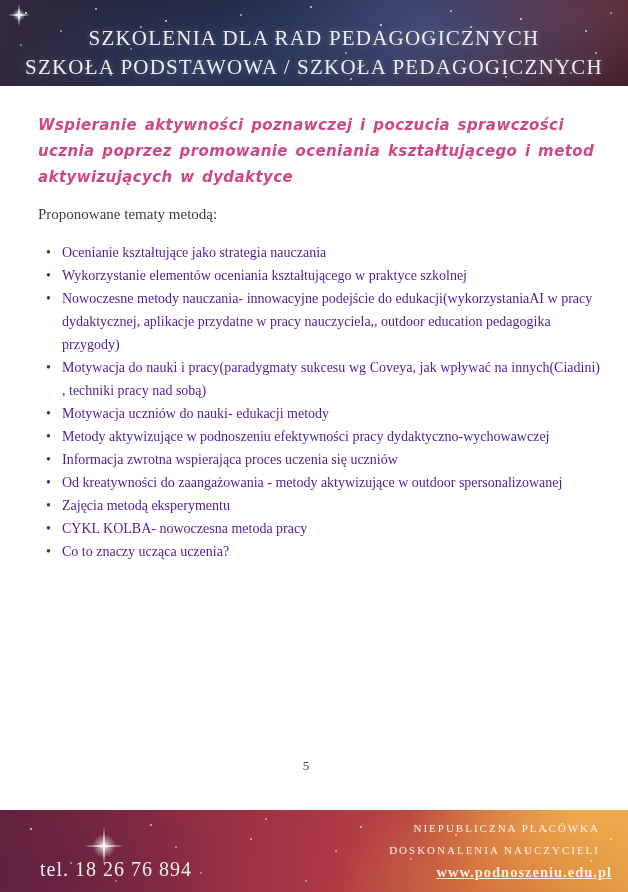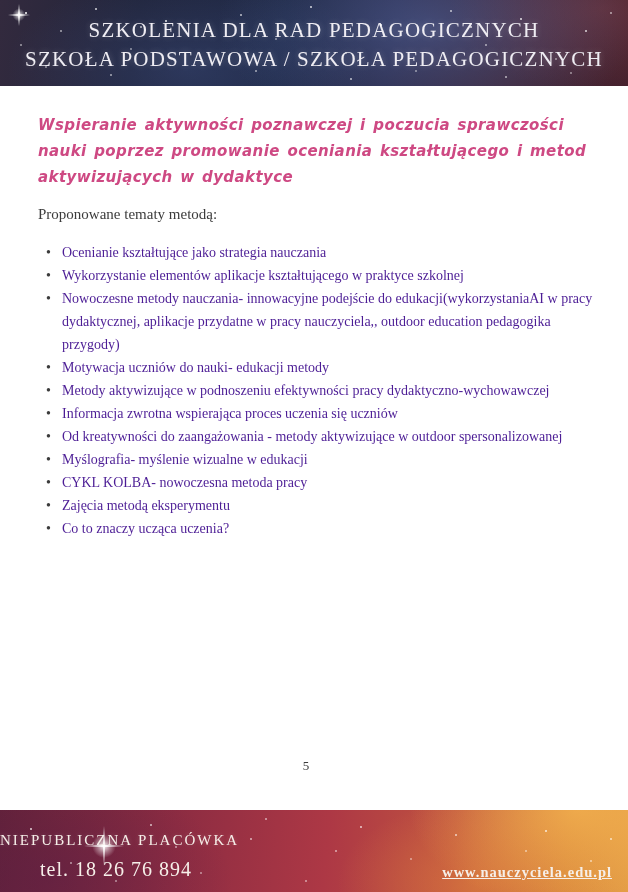--- a/index.html
+++ b/index.html
@@ -16,21 +16,21 @@
       radial-gradient(ellipse 300px 160px at 68% 30%, rgba(90,115,180,.45), rgba(90,115,180,0) 70%),
       radial-gradient(ellipse 260px 140px at 30% 80%, rgba(70,90,150,.35), rgba(70,90,150,0) 70%),
       radial-gradient(ellipse 220px 120px at 96% 10%, rgba(120,60,70,.55), rgba(120,60,70,0) 70%),
       linear-gradient(100deg,#332a3e 0%,#20243a 22%,#1e2742 45%,#2b2a48 62%,#3f2738 82%,#44202c 100%);
     color:#efedf3;text-align:center;
   }
   .hdr-line{
     font-size:21px;letter-spacing:1.2px;line-height:29px;font-weight:400;
     text-shadow:0 0 6px rgba(255,255,255,.25);white-space:nowrap;
   }
-  .hdr-text{padding-top:16px;}
+  .hdr-text{padding-top:24px;}
 
   
   .starfield{position:absolute;left:0;top:0;width:2px;height:2px;border-radius:50%;}
   .sf-hdr{box-shadow:
     25px 12px #fff,60px 30px rgba(255,255,255,.6),95px 8px rgba(255,255,255,.8),
     130px 48px rgba(255,255,255,.5),165px 20px rgba(255,255,255,.9),200px 60px rgba(255,255,255,.5),
     240px 14px rgba(255,255,255,.7),275px 38px rgba(255,255,255,.5),310px 6px rgba(255,255,255,.8),
     345px 52px rgba(255,255,255,.6),380px 24px rgba(255,255,255,.9),415px 70px rgba(255,255,255,.5),
     450px 10px rgba(255,255,255,.7),485px 44px rgba(255,255,255,.6),520px 18px rgba(255,255,255,.85),
     555px 58px rgba(255,255,255,.5),585px 30px rgba(255,255,255,.8),610px 12px rgba(255,255,255,.6),
@@ -83,24 +83,23 @@
   .ftr{
     position:absolute;top:810px;left:0;width:628px;height:82px;
     background:
       radial-gradient(ellipse 240px 140px at 92% 0%, rgba(245,180,80,.75), rgba(245,180,80,0) 70%),
       radial-gradient(ellipse 200px 120px at 76% 90%, rgba(230,140,60,.45), rgba(230,140,60,0) 70%),
       radial-gradient(ellipse 260px 150px at 8% 85%, rgba(90,30,70,.45), rgba(90,30,70,0) 70%),
       linear-gradient(95deg,#63223a 0%,#8d2c42 28%,#ad3845 52%,#c05340 72%,#d8883e 90%,#e39c46 100%);
     color:#f6efe9;
   }
   .org{
-    position:absolute;left:0;right:28px;top:7px;text-align:left;
-    font-size:15px;line-height:22px;letter-spacing:2px;
+    position:absolute;left:0;right:28px;top:7px;text-align:right;
+    font-size:11px;line-height:22px;letter-spacing:2px;
     text-shadow:0 0 5px rgba(255,255,255,.2);
-    margin-top:12px;
   }
   .phone{
     position:absolute;left:40px;bottom:11px;font-size:20px;letter-spacing:1px;
   }
   .website{
     position:absolute;right:16px;bottom:11px;font-size:14.5px;font-weight:bold;
     letter-spacing:1px;text-decoration:underline;color:#f6efe9;
   }
 </style>
 </head>
@@ -113,44 +112,45 @@
     <div class="flare flare-hdr">
         <span class="glow"></span>
       </div>
     <div class="hdr-text">
       <div class="hdr-line">SZKOLENIA DLA RAD PEDAGOGICZNYCH</div>
       <div class="hdr-line">SZKOŁA PODSTAWOWA / SZKOŁA PEDAGOGICZNYCH</div>
     </div>
   </div>
 
   <div class="content">
-    <div class="lead">Wspieranie aktywności poznawczej i poczucia sprawczości nauki poprzez promowanie oceniania kształtującego i metod aktywizujących w dydaktyce</div>
+    <div class="lead">Wspieranie aktywności poznawczej i poczucia sprawczości ucznia poprzez promowanie oceniania kształtującego i metod aktywizujących w dydaktyce</div>
     <div class="list-label">Proponowane tematy metodą:</div>
     <ul class="topics">
       <li>Ocenianie kształtujące jako strategia nauczania</li>
-      <li>Wykorzystanie elementów aplikacje kształtującego w praktyce szkolnej</li>
+      <li>Wykorzystanie elementów oceniania kształtującego w praktyce szkolnej</li>
       <li>Nowoczesne metody nauczania- innowacyjne podejście do edukacji(wykorzystaniaAI w pracy dydaktycznej, aplikacje przydatne w pracy nauczyciela,, outdoor education pedagogika przygody)</li>
+      <li>Motywacja do nauki i pracy(paradygmaty sukcesu wg Coveya, jak wpływać na innych(Ciadini) , techniki pracy nad sobą)</li>
       <li>Motywacja uczniów do nauki- edukacji metody</li>
       <li>Metody aktywizujące w podnoszeniu efektywności pracy dydaktyczno-wychowawczej</li>
       <li>Informacja zwrotna wspierająca proces uczenia się uczniów</li>
       <li>Od kreatywności do zaangażowania - metody aktywizujące w outdoor spersonalizowanej</li>
-      <li>Myślografia- myślenie wizualne w edukacji</li>
+      <li>Zajęcia metodą eksperymentu</li>
       <li>CYKL KOLBA- nowoczesna metoda pracy</li>
-      <li>Zajęcia metodą eksperymentu</li>
       <li>Co to znaczy ucząca uczenia?</li>
     </ul>
   </div>
 
   <div class="pagenum">5</div>
 
   <div class="ftr">
     <div class="starfield sf-ftr"></div>
     <div class="flare flare-ftr">
         <span class="glow"></span>
       </div>
     <div class="org">
       <div>NIEPUBLICZNA PLACÓWKA</div>
+      <div>DOSKONALENIA NAUCZYCIELI</div>
     </div>
     <div class="phone">tel. 18 26 76 894</div>
-    <a class="website" href="#">www.nauczyciela.edu.pl</a>
+    <a class="website" href="#">www.podnoszeniu.edu.pl</a>
   </div>
 
 </div>
 
 </body></html>

